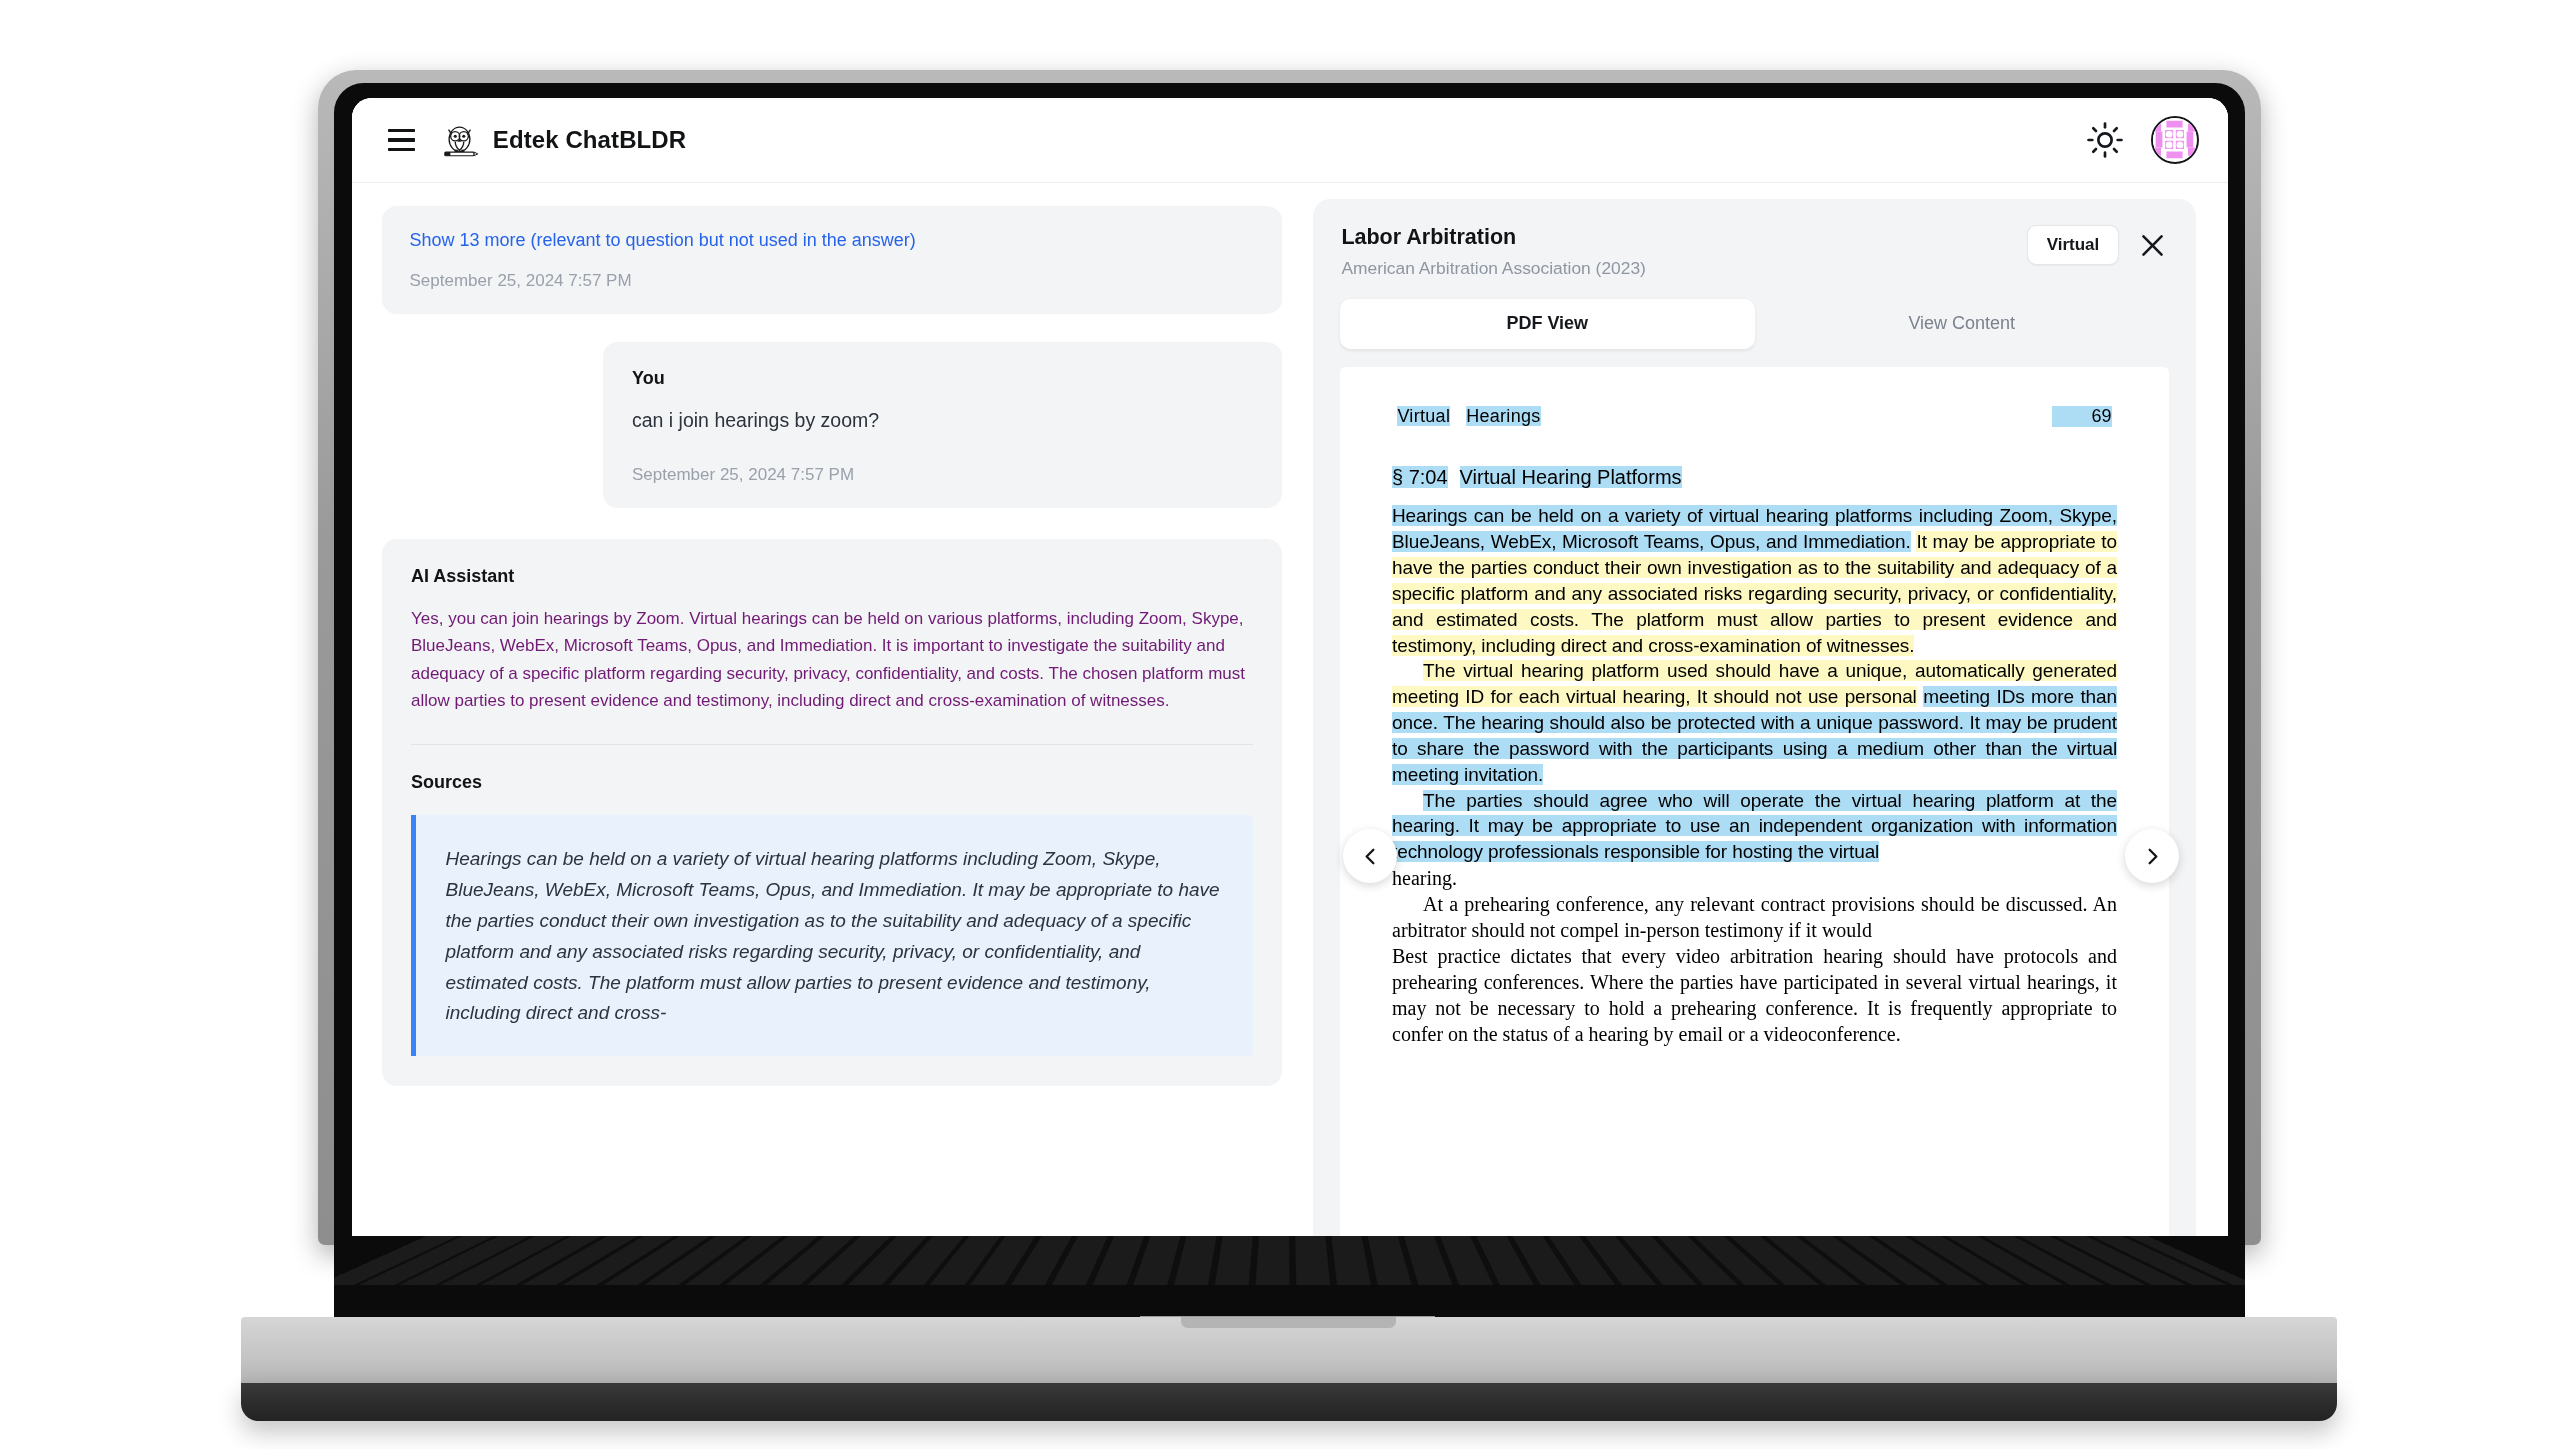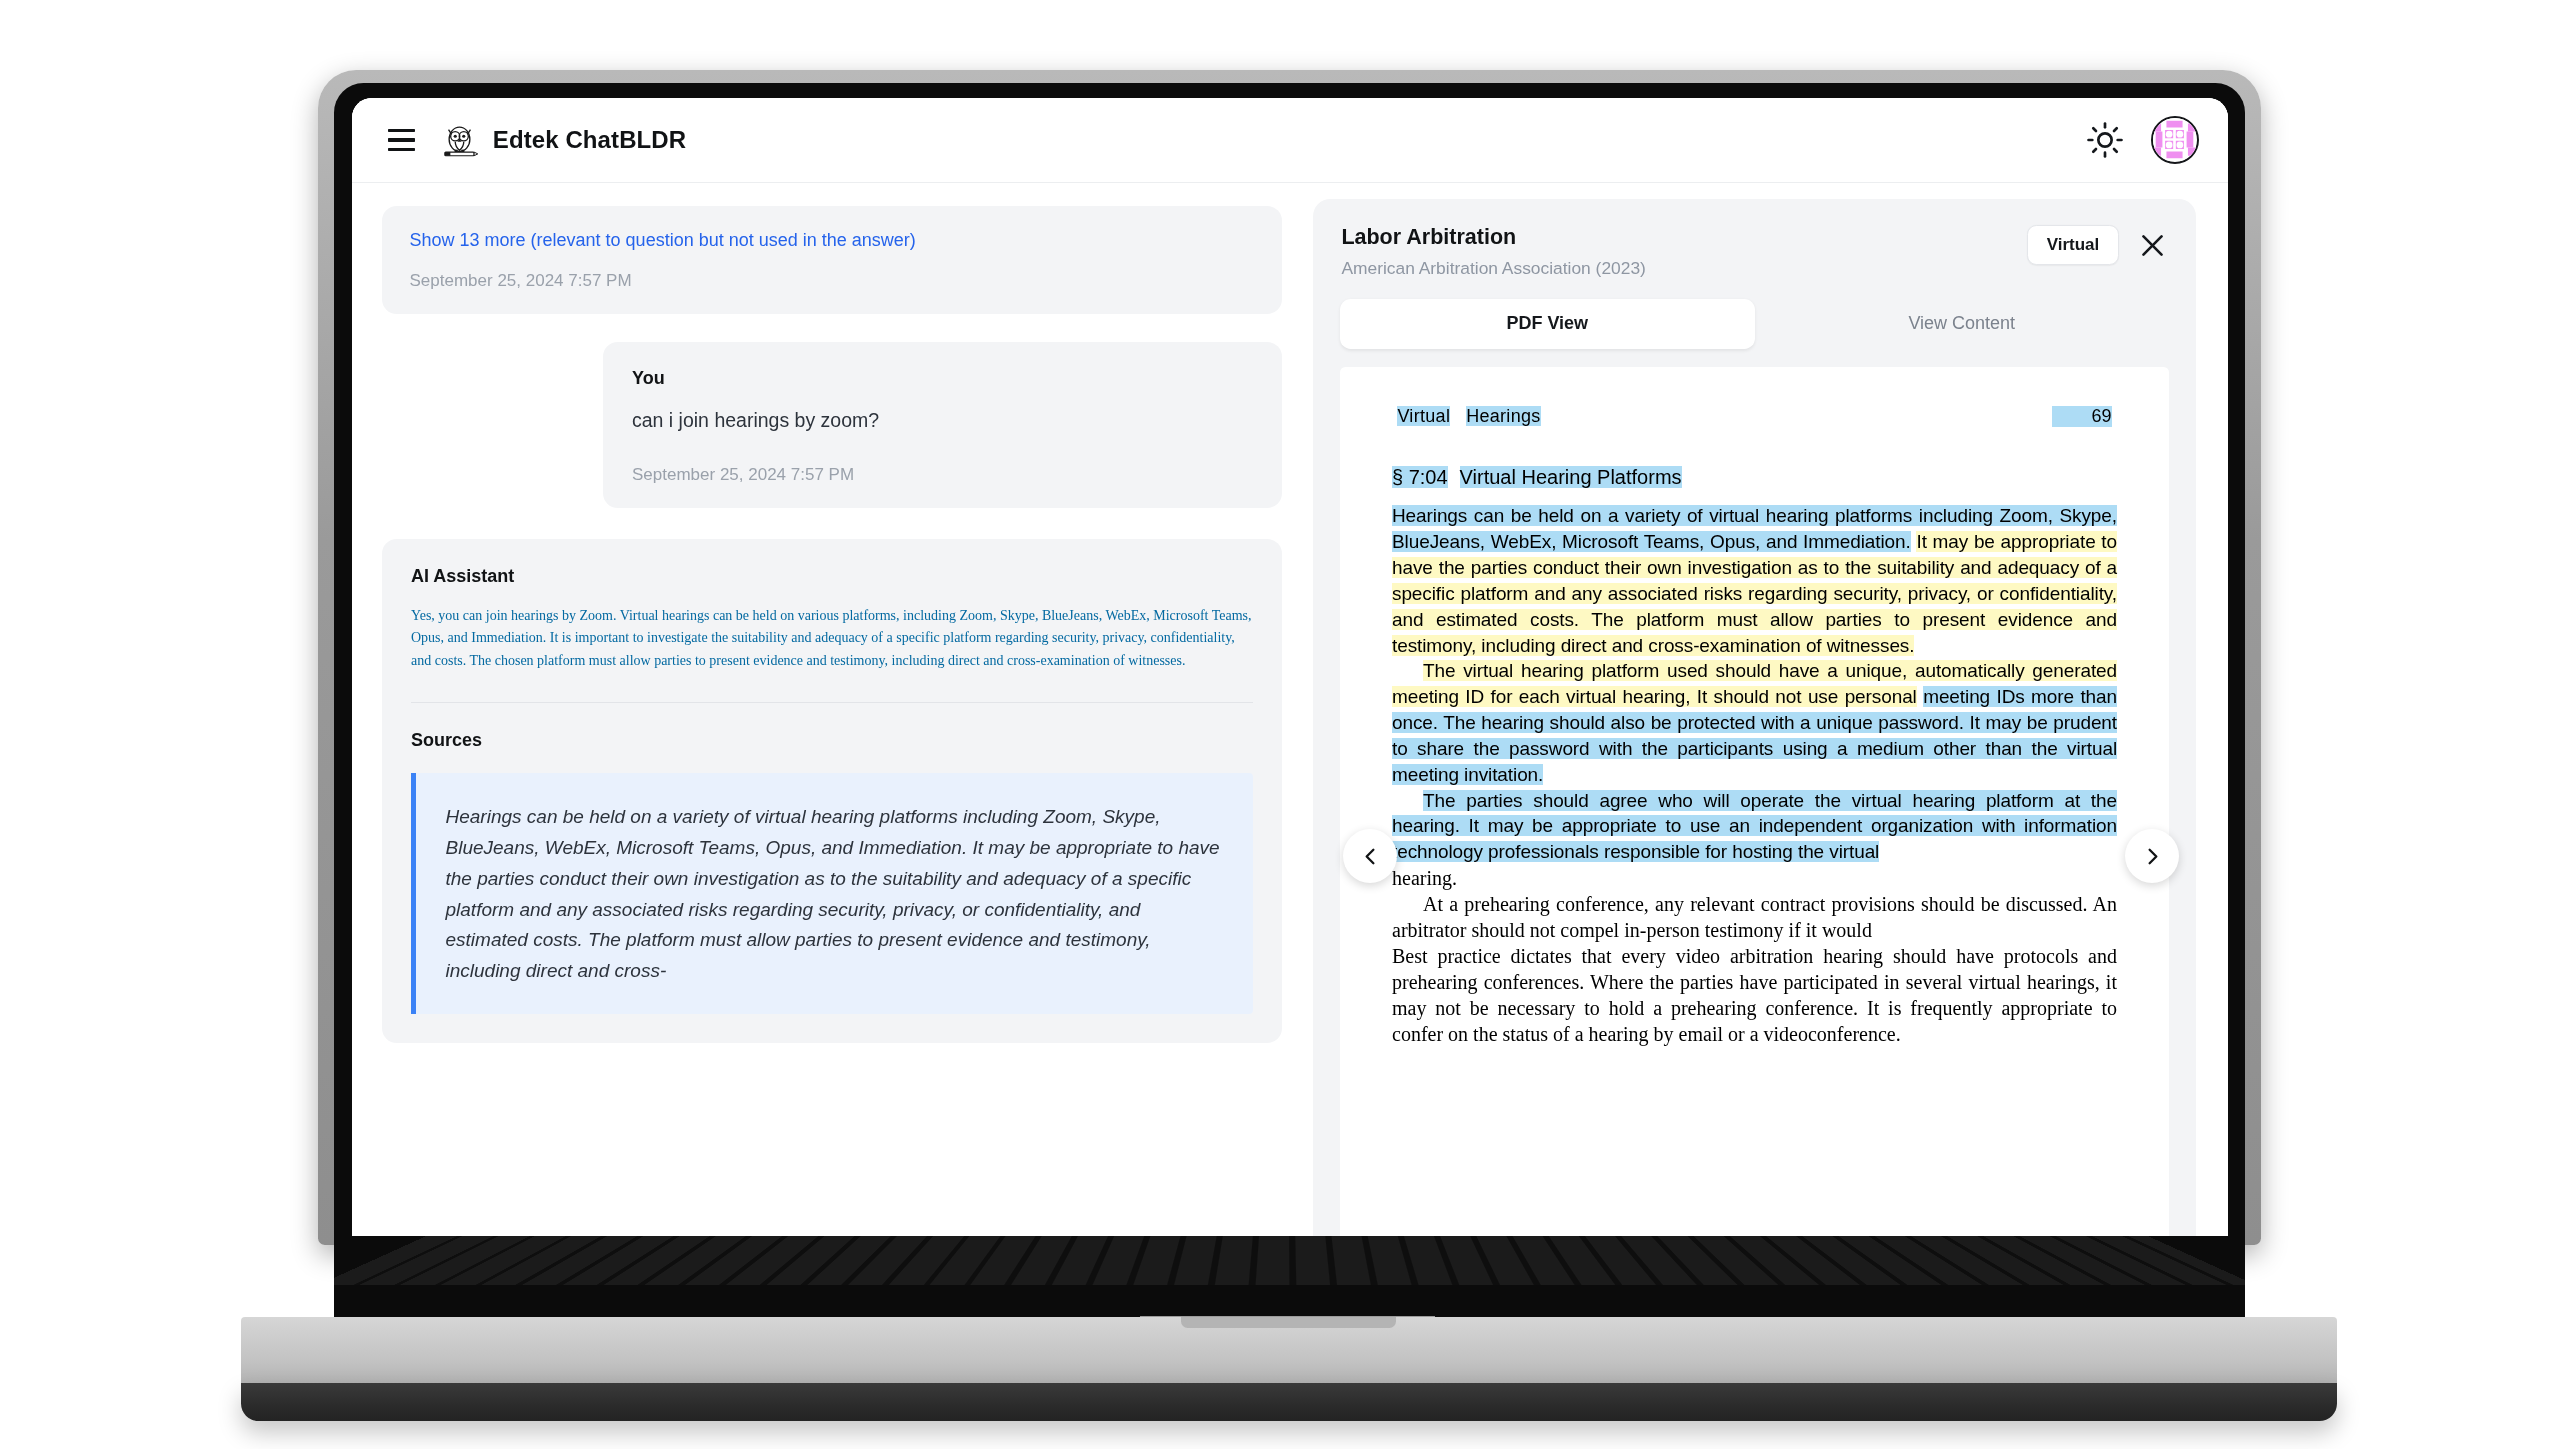--- a/index.html
+++ b/index.html
@@ -160,21 +160,21 @@
     margin-left: 221px;
     padding: 25.5px 29.5px 23px 29.5px;
     margin-bottom: 31px;
   }
   .msg-role { font-size: 18px; font-weight: bold; color: #111315; margin-bottom: 17.4px; }
   .msg-body { font-size: 19.5px; color: #2d333c; line-height: 1.45; }
   #user-message-card .timestamp { margin-top: 31px; display: block; }
 
   #assistant-card { padding: 27px 29.5px 29.5px 29.5px; }
   #assistant-text {
-    font-size: 14px; color: #0369a1; line-height: 1.62; font-family: Liberation Serif, serif;
+    font-size: 17px; color: #701a75; line-height: 1.62;
   }
   #assistant-divider {
     height: 1.3px; background: #e2e4e8; margin: 29.5px 0 0 0;
   }
   #sources-heading {
     font-size: 18px; font-weight: bold; color: #111315;
     margin: 27px 0 21.5px 0;
   }
   #source-quote {
     background: #e9f1fd;

